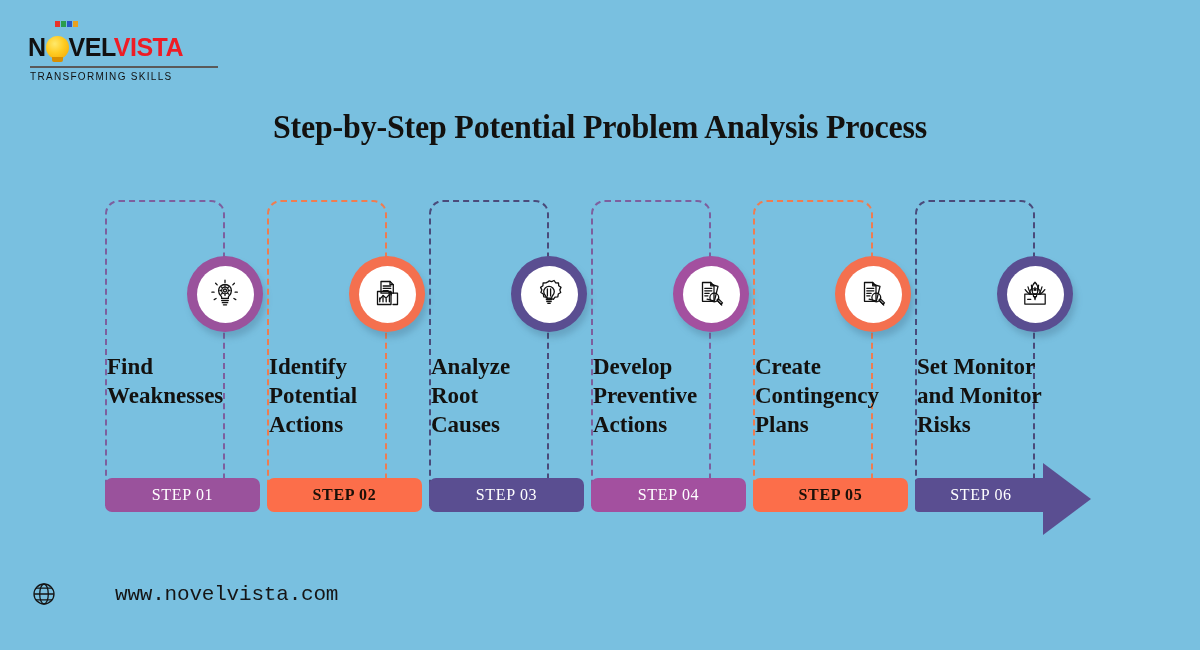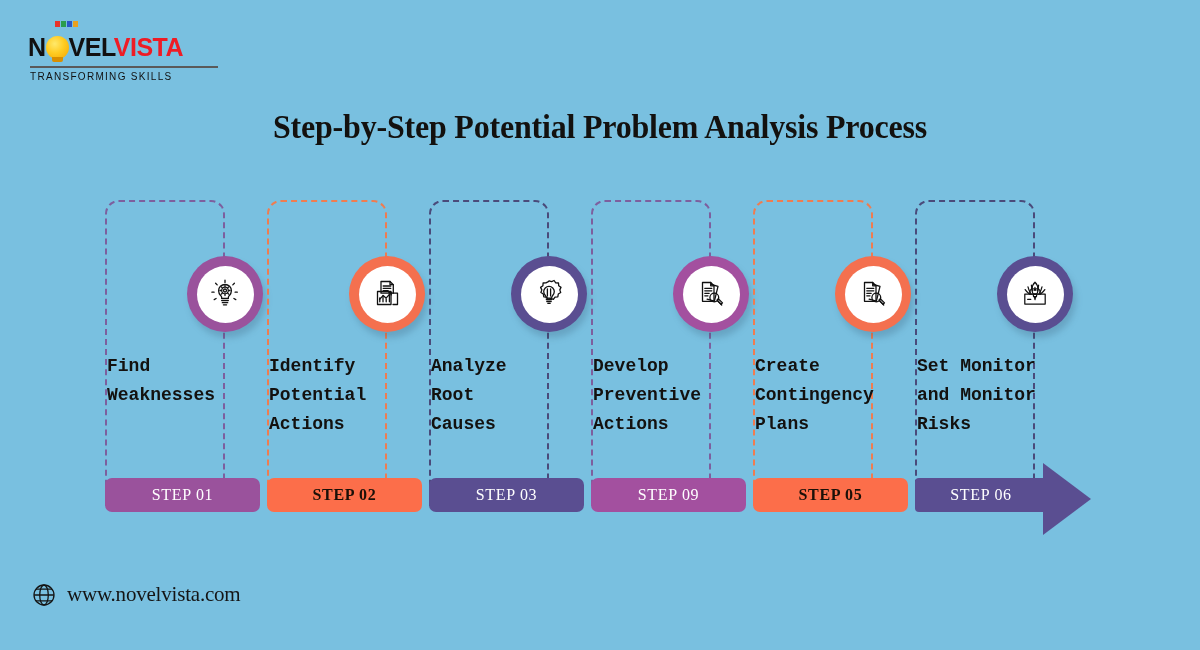--- a/index.html
+++ b/index.html
@@ -162,23 +162,23 @@
     align-items: center;
     justify-content: center;
   }
   .circle-inner svg { display: block; }
 
   .step-label {
     position: absolute;
     left: 2px;
     top: 152px;
     width: 150px;
-    font-family: Liberation Mono, monospace;
+    font-family: Liberation Serif, serif;
     font-weight: bold;
-    font-size: 18px;
+    font-size: 23px;
     line-height: 29px;
     color: #13110f;
   }
 
   .step-bar {
     position: absolute;
     left: 0;
     top: 278px;
     width: 155px;
     height: 34px;
@@ -216,24 +216,25 @@
   
   #footer {
     position: absolute;
     left: 32px;
     top: 582px;
     display: flex;
     align-items: center;
     gap: 11px;
   }
   #footer-url {
-    font-family: Liberation Serif, serif;
+    font-family: Liberation Mono, monospace;
     font-size: 21px;
     color: #151515;
     letter-spacing: -0.2px;
+    margin-left: 48px;
   }
   #globe-icon svg { display: block; }
 </style>
 </head>
 <body>
 
 <div id="logo">
   <div id="logo-wordmark">
     <span class="lg-novel-n">N</span><span class="lg-bulb"></span><span class="lg-novel-rest">VEL</span><span class="lg-vista">VISTA</span>
     <span class="lg-pixels">
@@ -343,21 +344,21 @@
             <path d="M22.9 23.1l1.4-1.4 4.2 4.2-1.4 1.4z"></path>
           </svg>
         </div>
       </div>
     </div>
     <div class="step-label">
       <div>Develop</div>
       <div>Preventive</div>
       <div>Actions</div>
     </div>
-    <div class="step-bar">STEP 09</div>
+    <div class="step-bar">STEP 04</div>
   </div>
 
   <div class="step orange" style="left:648px;">
     <div class="dash-box"></div>
     <div class="circle-wrap">
       <div class="circle-shadow"></div>
       <div class="circle">
         <div class="circle-inner">
           <svg width="34" height="34" viewBox="0 0 34 34" fill="none" stroke="#111" stroke-width="1.3" stroke-linejoin="round" stroke-linecap="round">
             <path d="M17.5 7.5l6.5 1.8-3.6 14.8-7.3-2"></path>

